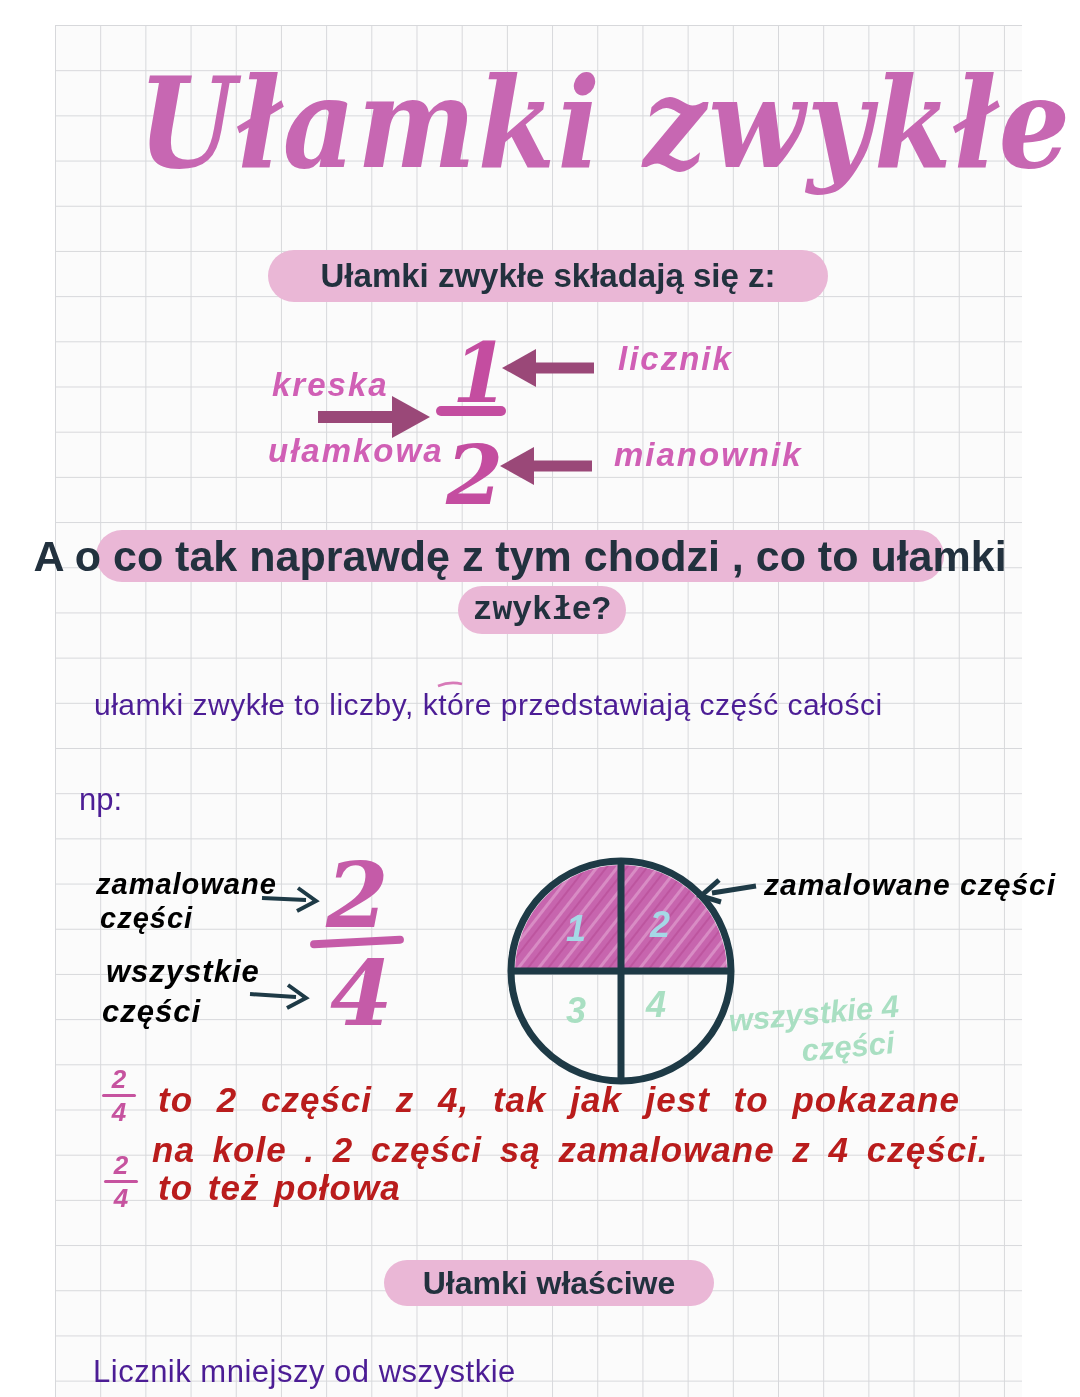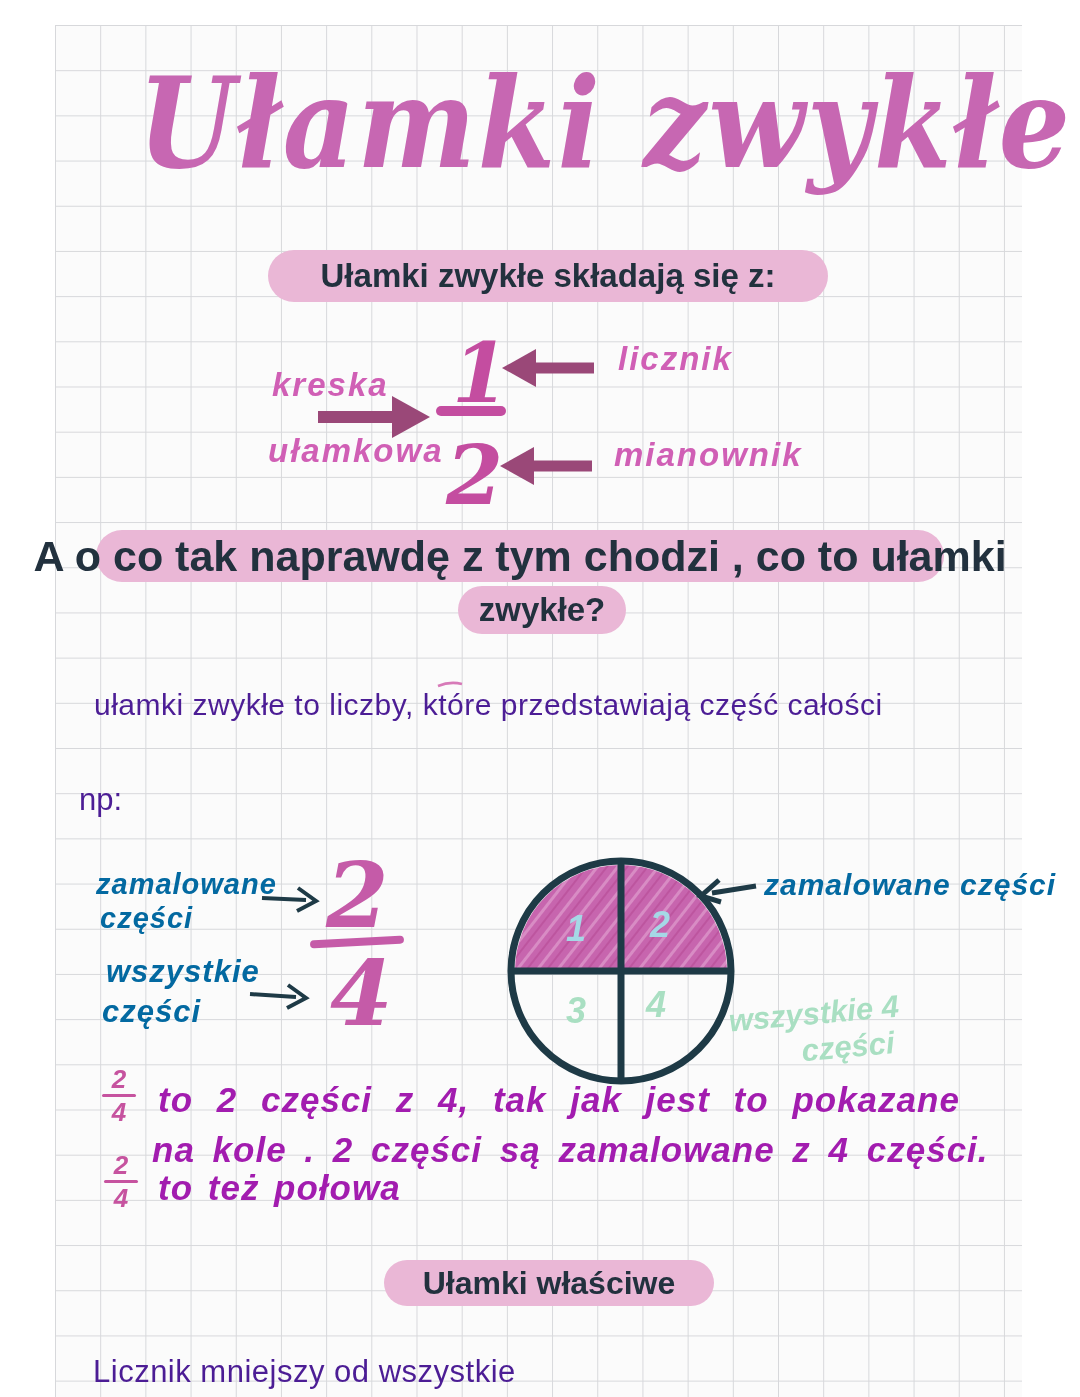--- a/index.html
+++ b/index.html
@@ -27,21 +27,21 @@
     white-space:nowrap;
   }
   
   .pill{
     background:#eab7d6; border-radius:26px;
     display:flex; align-items:center; justify-content:center;
     color:#22313e; font-weight:bold; white-space:nowrap;
   }
   .pill-1{left:268px; top:250px; width:560px; height:52px; font-size:33px;}
   .pill-q1{left:96px; top:530px; width:848px; height:52px; font-size:43px;}
-  .pill-q2{left:458px; top:586px; width:168px; height:48px; font-size:33px;}
+  .pill-q2{left:458px; top:586px; width:168px; height:48px; font-size:33px;font-family:Liberation Mono, monospace;}
   .pill-2{left:384px; top:1260px; width:330px; height:46px; font-size:32px;}
   
   .navy{color:#4c1d95; font-weight:normal; white-space:nowrap;}
   .definition{left:94px; top:688px; font-size:30px; letter-spacing:0.5px;}
   .np{left:79px; top:782px; font-size:31px;}
   .bottom-text{left:93px; top:1354px; font-size:31px; letter-spacing:0.5px;}
   
   .pink-hand{
     color:#d05fb5; font-style:italic; font-weight:bold;
     font-size:33px; letter-spacing:2px; white-space:nowrap;
@@ -51,21 +51,21 @@
   .lbl-licznik{left:618px; top:340px;}
   .lbl-mianownik{left:614px; top:436px;}
   
   .bigfrac{color:#c44da0; font-family:"DejaVu Serif", serif; font-style:italic;
     font-weight:bold; line-height:1;}
   .frac1-num{left:452px; top:332px; font-size:82px;}
   .frac1-bar{left:436px; top:406px; width:70px; height:10px; background:#c44da0; border-radius:6px;}
   .frac1-den{left:446px; top:434px; font-size:82px;}
   
   .navy-hand{
-    color:#0369a1; font-style:italic; font-weight:bold;
+    color:#000000; font-style:italic; font-weight:bold;
     font-size:29px; letter-spacing:1px; white-space:nowrap;
   }
   .ex-shaded-1{left:96px; top:868px;}
   .ex-shaded-2{left:100px; top:902px;}
   .ex-all-1{left:106px; top:954px; font-size:31px;}
   .ex-all-2{left:102px; top:994px; font-size:31px;}
   .note-shaded{left:764px; top:868px; font-size:30px;}
   
   .ex-frac-num{left:326px; top:850px; font-size:90px; color:#c55ba8;}
   .ex-frac-bar{left:310px; top:938px; width:94px; height:8px; background:#c55ba8;
@@ -80,21 +80,21 @@
   .q3{left:566px; top:990px;}
   .q4{left:646px; top:984px;}
   
   .note-total{
     left:730px; top:996px; color:#a9dfc2; font-style:italic; font-weight:bold;
     font-size:31px; transform:rotate(-5deg); white-space:nowrap; line-height:1.15;
   }
   .note-total .line2{margin-left:70px;}
   
   .exp{
-    color:#a21caf; font-style:italic; font-weight:bold;
+    color:#b91c1c; font-style:italic; font-weight:bold;
     font-size:35px; letter-spacing:1px; white-space:nowrap;
   }
   .exp-line1{left:158px; top:1080px; word-spacing:13px;}
   .exp-line2{left:152px; top:1130px; word-spacing:7px;}
   .exp-line3{left:158px; top:1168px; word-spacing:4px;}
   
   .minifrac{width:38px; text-align:center; color:#c6539f; font-style:italic;
     font-weight:bold; font-size:26px; line-height:1;}
   .minifrac .mbar{height:3px; background:#c6539f; border-radius:2px; margin:2px 2px;}
   .exp-frac-a{left:100px; top:1066px;}

